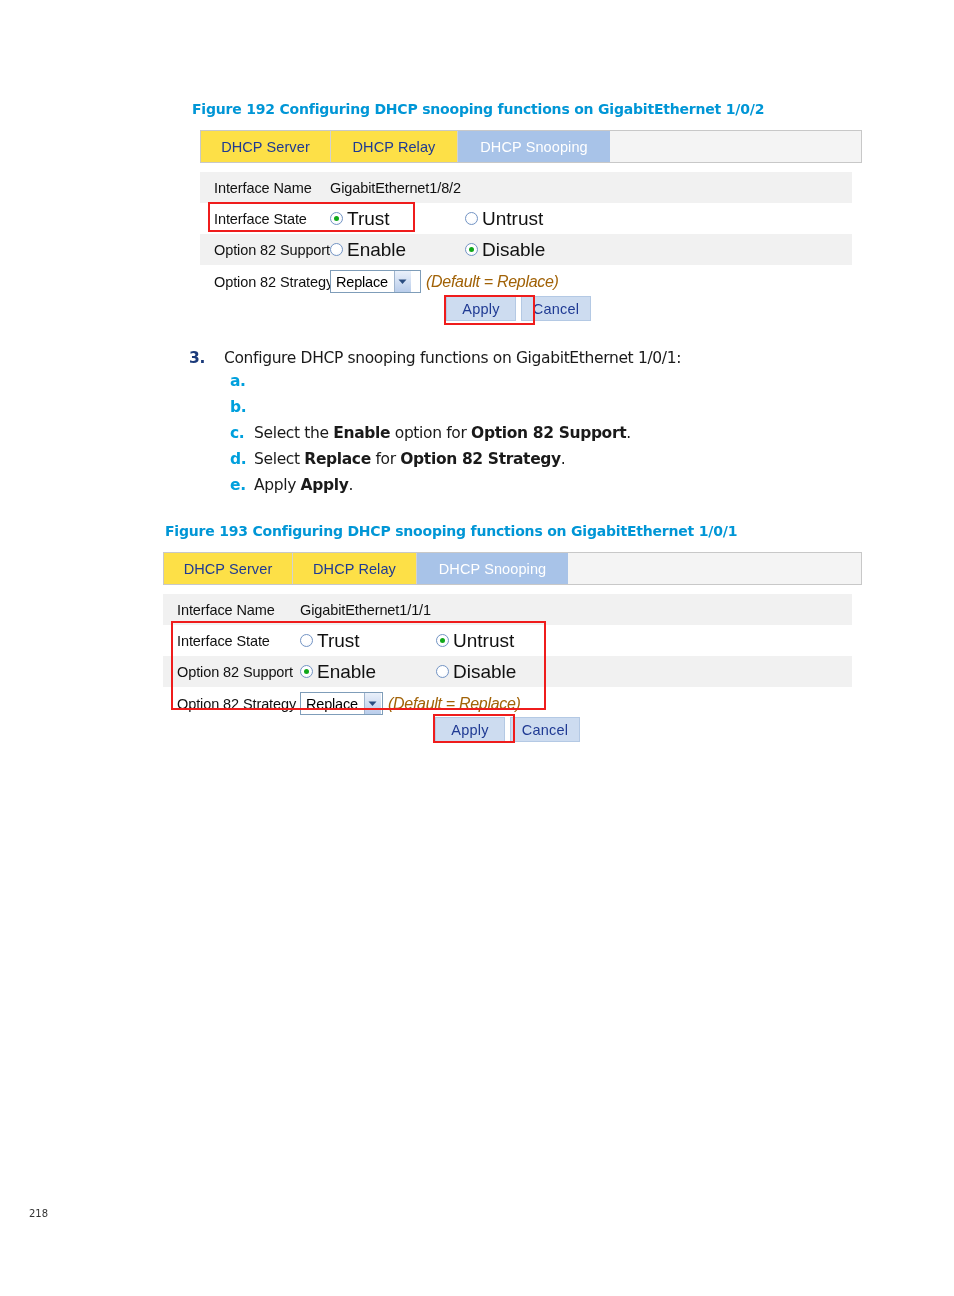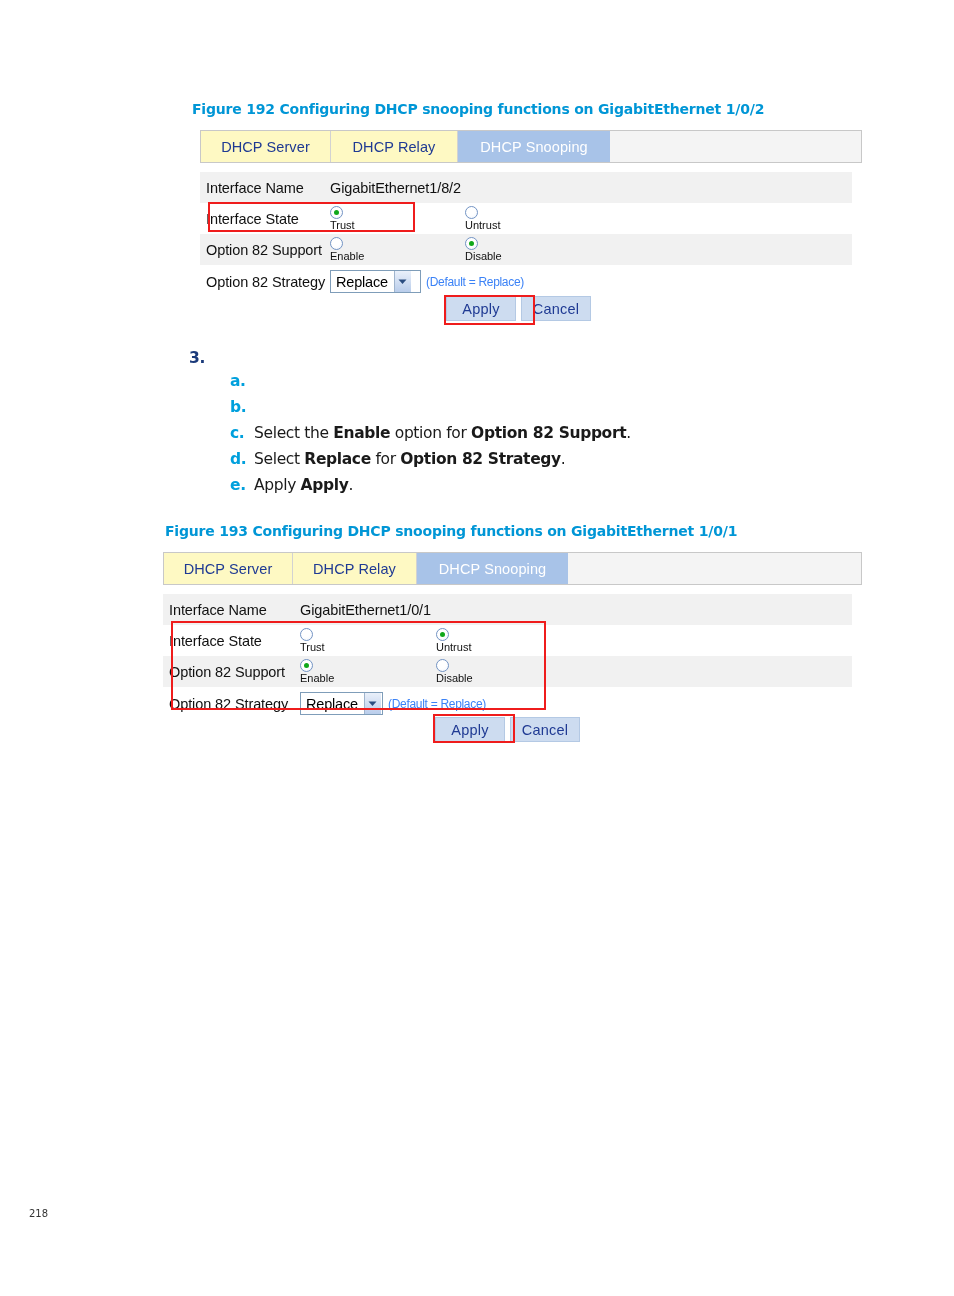--- a/index.html
+++ b/index.html
@@ -36,21 +36,21 @@
     border: 1px solid #c8c8c8;
     display: flex;
     align-items: stretch;
   }
   .tab {
     display: flex;
     align-items: center;
     justify-content: center;
     font-size: 14.5px;
     color: #1f3a93;
-    background: #fef9c3;
+    background: #fde047;
     border-right: 1px solid #d2d2d2;
     padding: 0 14px;
     letter-spacing: .1px;
   }
   .tab.active {
     background: #a8c3e8;
     color: #ffffff;
     border-right: none;
   }
   .tab.filler { flex: 1; border-right: none; background: #f4f4f4; }
@@ -63,33 +63,32 @@
     display: flex;
     align-items: center;
     height: 31px;
     font-size: 14.5px;
     color: #111;
   }
   .frow.shade { background: #f1f1f1; }
   .frow.plain { background: #ffffff; }
 
   .flabel {
-    padding-left: 6px;
+    padding-left: 14px;
     white-space: nowrap;
     letter-spacing: -0.1px;
   }
   .fvalue { white-space: nowrap; letter-spacing: -0.1px; }
 
   
   .radio-opt {
     display: inline-flex;
-    align-items: flex-start;
+    align-items: center;
     white-space: nowrap;
-    font-size: 11px;
-    flex-direction: column;
+    font-size: 19px;
   }
   .radio {
     width: 13px; height: 13px;
     border-radius: 50%;
     border: 1px solid #7394c4;
     background: radial-gradient(circle at 40% 35%, #ffffff 0%, #ffffff 45%, #eef3fb 100%);
     display: inline-block;
     position: relative;
     margin-right: 4px;
     flex: none;
@@ -120,25 +119,26 @@
     letter-spacing: -0.2px;
   }
   .sel .sel-arrow {
     width: 17px;
     display: flex; align-items: center; justify-content: center;
     background: linear-gradient(#eaf0fa, #b9cdeb);
     border-left: 1px solid #9fb4cd;
   }
   .sel .sel-arrow svg { display: block; }
   .hint {
-    font-size: 12px;
-    color: #3b82f6;
+    font-size: 16px;
+    color: #a16207;
     margin-left: 5px;
     letter-spacing: -0.3px;
     white-space: nowrap;
+    font-style: italic;
   }
 
   
   .btnrow { position: absolute; display: flex; gap: 5px; }
   .btn {
     min-width: 70px;
     height: 25px;
     background: #cddcf0;
     border: 1px solid #b4c9e4;
     color: #1f3a93;
@@ -279,20 +279,21 @@
     <div class="btn">Cancel</div>
   </div>
 </div>
 
 <div class="redbox" style="left:208px; top:202px; width:207px; height:30px;"></div>
 <div class="redbox" style="left:444px; top:295px; width:91px; height:30px;"></div>
 
 <div class="steps" style="left:189px; top:349px; width:640px;">
   <div class="step-main">
     <span class="num">3.</span>
+    <span>Configure DHCP snooping functions on GigabitEthernet 1/0/1:</span>
   </div>
 
   <div class="substeps">
     <div class="substep">
       <span class="let">a.</span>
     </div>
 
     <div class="substep">
       <span class="let">b.</span>
     </div>
@@ -322,21 +323,21 @@
     <div class="tab" style="width:129px;">DHCP Server</div>
     <div class="tab" style="width:124px;">DHCP Relay</div>
     <div class="tab active" style="width:151px;">DHCP Snooping</div>
     <div class="tab filler"></div>
   </div>
 
   <div class="formtable" style="width:689px;">
 
     <div class="frow shade">
       <div class="flabel" style="width:137px;">Interface Name</div>
-      <div class="fvalue">GigabitEthernet1/0/1</div>
+      <div class="fvalue">GigabitEthernet1/1/1</div>
     </div>
 
     <div class="frow plain">
       <div class="flabel" style="width:137px;">Interface State</div>
       <div style="width:136px;">
         <span class="radio-opt">
           <span class="radio"></span>
           <span>Trust</span>
         </span>
       </div>

